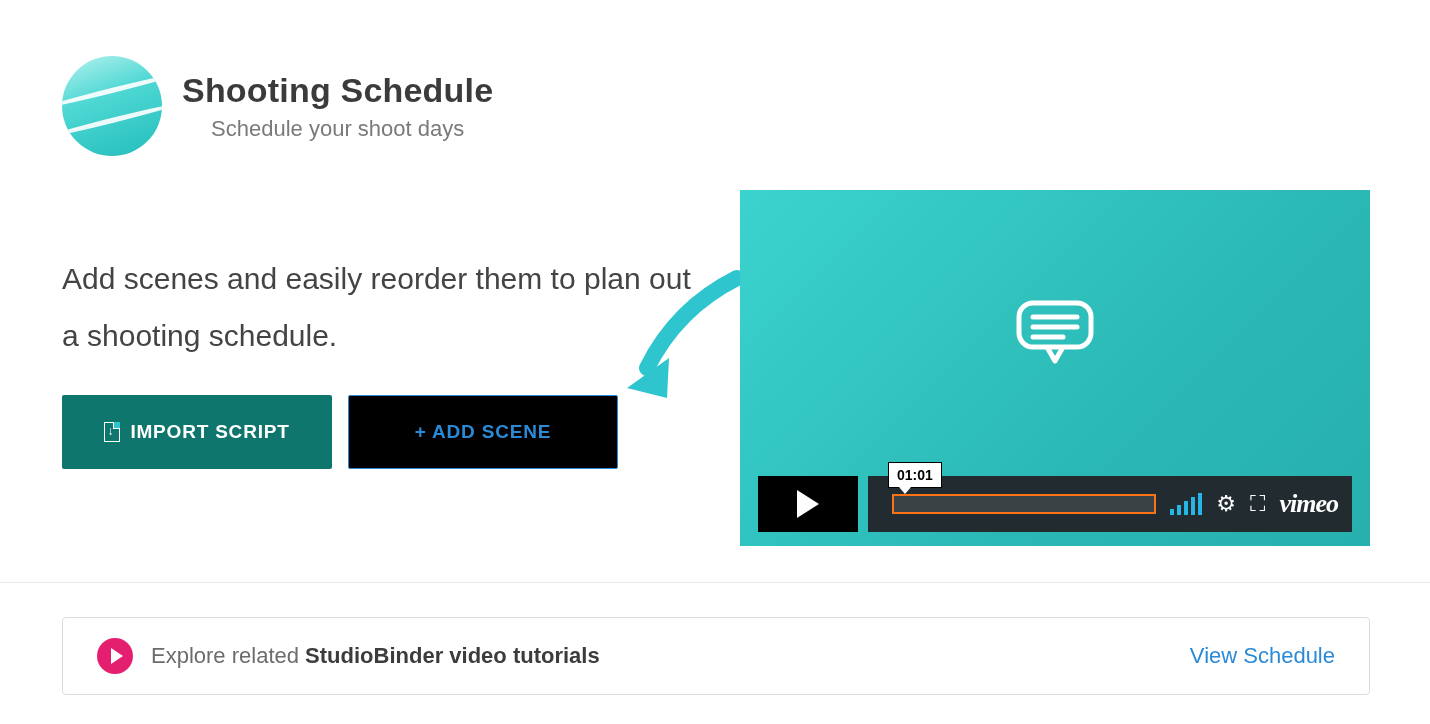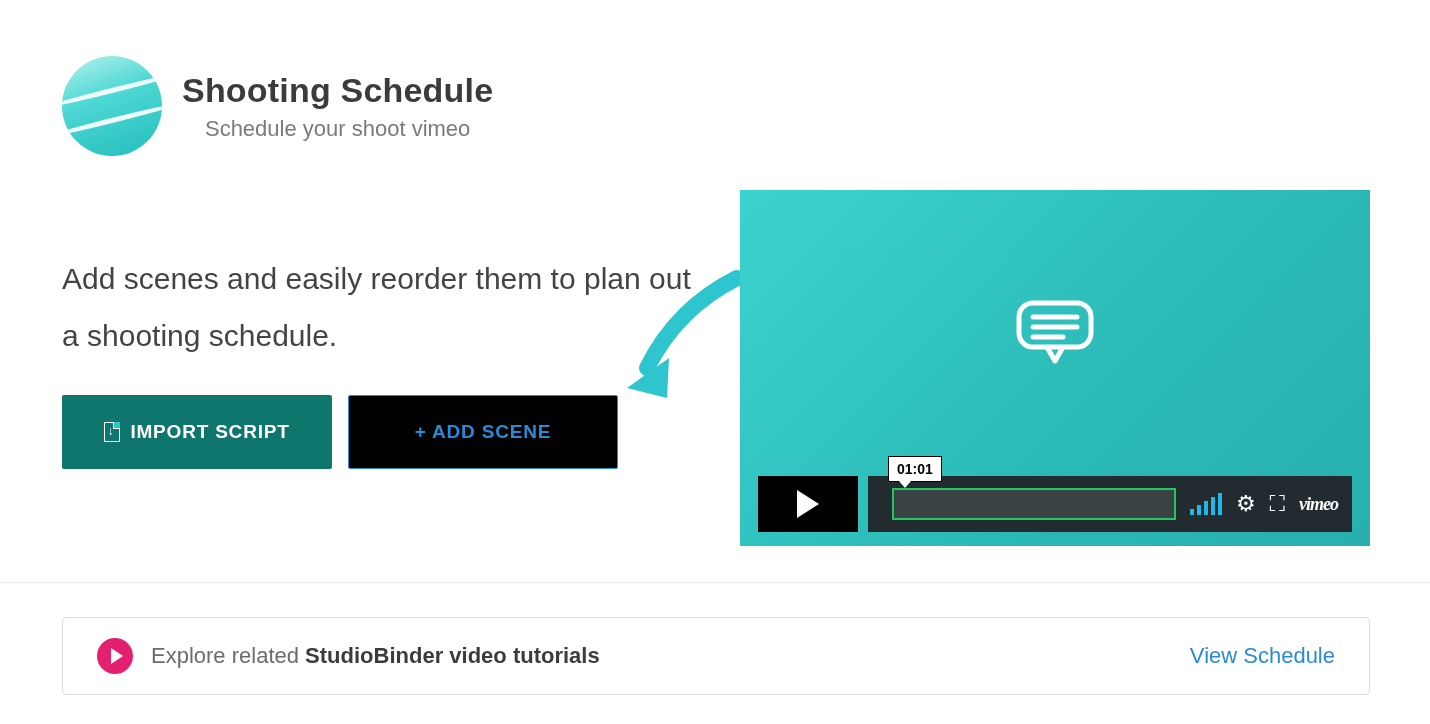--- a/index.html
+++ b/index.html
@@ -173,22 +173,22 @@
     display:flex;
     align-items:center;
     padding: 0 14px 0 24px;
     gap: 14px;
     margin-left: 10px;
     position: relative;
   }
   .progress {
     position: relative;
     flex: 1;
-    height: 32px;
-    border: 2px solid #22c55e;
+    height: 20px;
+    border: 2px solid #f97316;
     background: #3a4246;
   }
   .time-tip {
     position:absolute;
     left: -6px;
     top: -34px;
     background:#fff;
     color:#000;
     font-size:14px;
     font-weight:700;
@@ -213,21 +213,21 @@
   }
   .vol span:nth-child(1){height:6px;}
   .vol span:nth-child(2){height:10px;}
   .vol span:nth-child(3){height:14px;}
   .vol span:nth-child(4){height:18px;}
   .vol span:nth-child(5){height:22px;}
   .gear, .fs { color:#fff; font-size:22px; cursor:pointer; }
   .vimeo {
     color:#fff; font-weight:800; font-style:italic;
     font-family: Georgia, 'Times New Roman', serif;
-    font-size:18px; letter-spacing:-1px;
+    font-size:26px; letter-spacing:-1px;
   }
 
   
   .divider {
     position:absolute;
     left:0; right:0; top:582px;
     height:1px; background:#e9e9e9;
   }
 
   
@@ -269,21 +269,21 @@
 </style>
 </head>
 <body>
 
 <div class="page">
 
   <div class="header">
     <div class="logo"></div>
     <div class="header-text">
       <div class="title">Shooting Schedule</div>
-      <div class="subtitle">Schedule your shoot vimeo</div>
+      <div class="subtitle">Schedule your shoot days</div>
     </div>
   </div>
 
   <div class="main">
 
     <div class="description">Add scenes and easily reorder them to plan out a shooting schedule.</div>
 
     <div class="button-row">
       <button class="btn btn-primary">
         <span class="doc-icon"></span>

